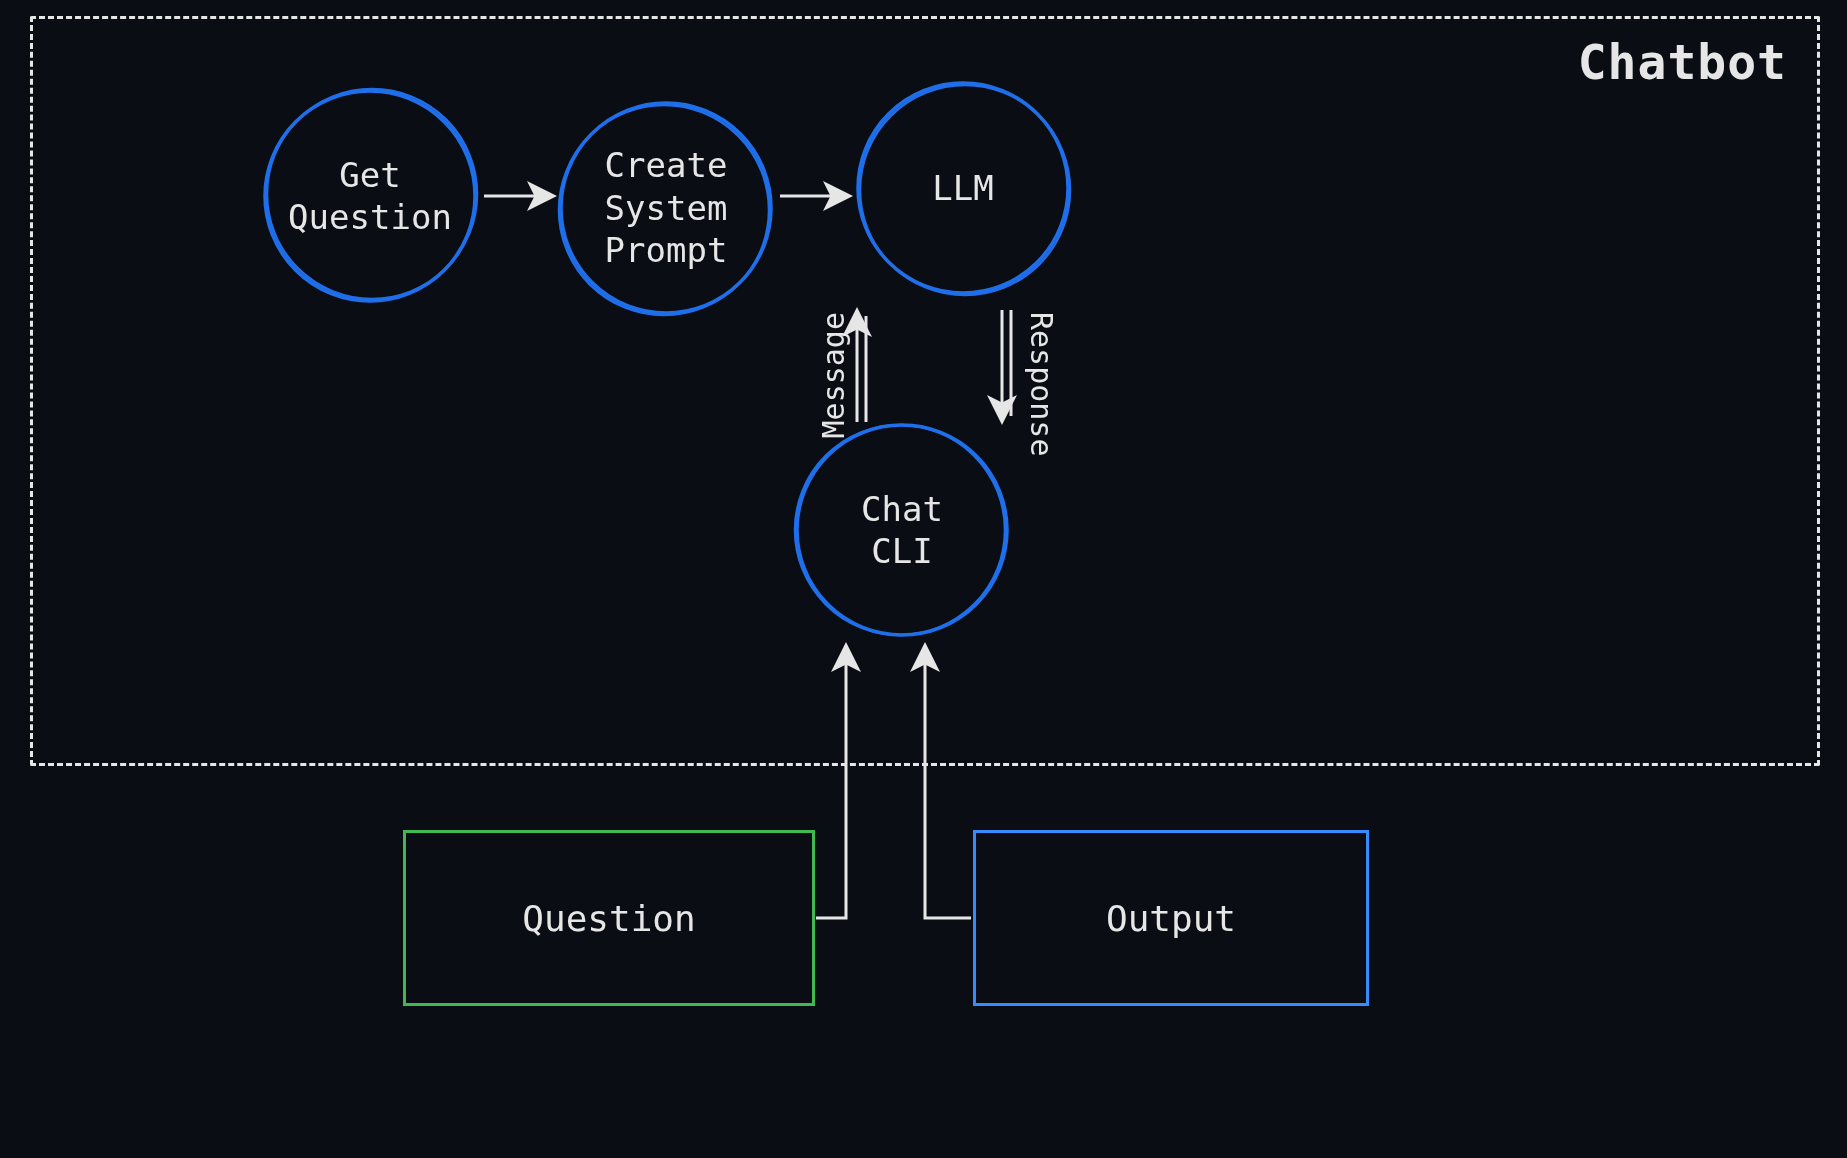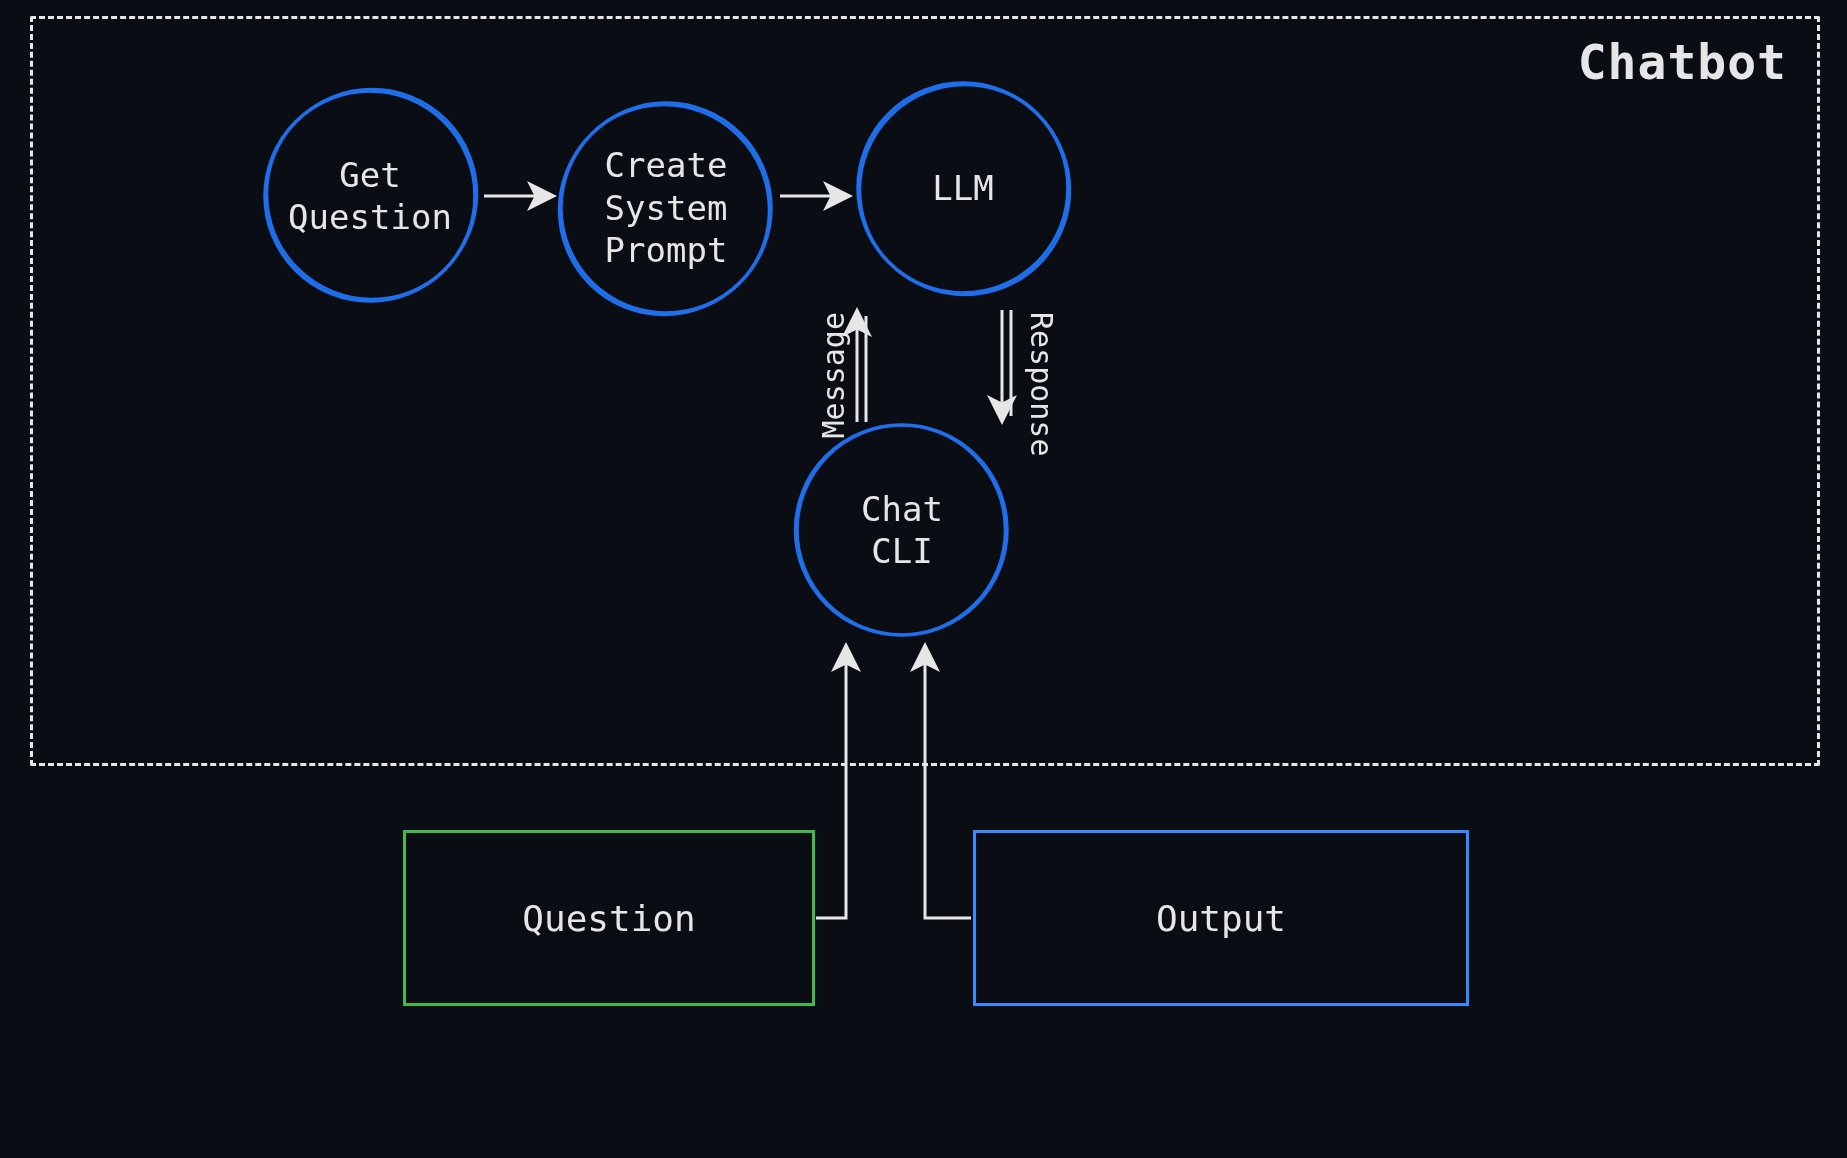--- a/index.html
+++ b/index.html
@@ -69,21 +69,21 @@
       height: 176px;
       border: 3px solid;
       display: flex;
       align-items: center;
       justify-content: center;
       color: #e6e6e6;
       font-size: 36px;
       font-weight: 500;
     }
     #rect-question { left: 403px; top: 830px; width: 412px; border-color: #3fb950; }
-    #rect-output   { left: 973px; top: 830px; width: 496px; border-color: #388bfd; }
+    #rect-output   { left: 973px; top: 830px; width: 396px; border-color: #388bfd; }
     .arrow-layer {
       position: absolute;
       inset: 0;
       width: 1847px;
       height: 1158px;
       pointer-events: none;
     }
     .edge-label {
       position: absolute;
       color: #e6e6e6;

